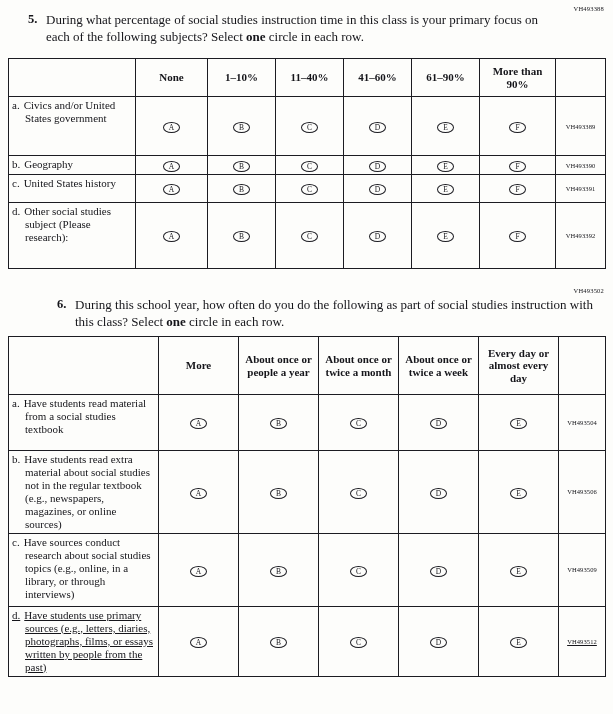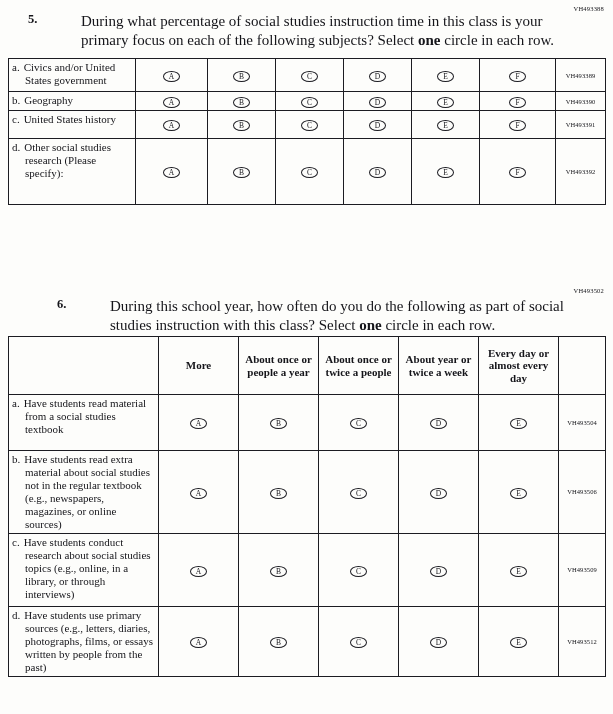--- a/index.html
+++ b/index.html
@@ -23,23 +23,22 @@
     display:flex;
     align-items:flex-start;
   }
   .qnum {
     font-weight:bold;
     font-size:12.5px;
     width:18px;
     flex:0 0 18px;
   }
   .qbody {
-    font-size:15px;
+    font-size:13px;
     line-height:1.28;
-    margin-left:35px;
   }
   table {
     position:absolute;
     border-collapse:collapse;
     table-layout:fixed;
     background:#fdfdfb;
   }
   td {
     border:1px solid #1c1c22;
     overflow:hidden;
@@ -102,21 +101,31 @@
     <col style="width:127px">
       <col style="width:72px">
       <col style="width:68px">
       <col style="width:68px">
     <col style="width:68px">
       <col style="width:68px">
       <col style="width:76px">
       <col style="width:50px">
   </colgroup>
   <tbody>
-  <tr style="height:33px;">
+      <tr style="height:38px;">
+    <td class="corner"></td>
+    <td class="hdr">None</td>
+    <td class="hdr">1–10%</td>
+    <td class="hdr">11–40%</td>
+    <td class="hdr">41–60%</td>
+    <td class="hdr">61–90%</td>
+    <td class="hdr">More than 90%</td>
+    <td class="corner"></td>
+  </tr>
+  <tr style="height:59px;">
     <td class="lbl"><span class="rlet">a.</span><span>Civics and/or United States government</span></td>
     <td class="opt"><span class="bubble">A</span></td>
     <td class="opt"><span class="bubble">B</span></td>
     <td class="opt"><span class="bubble">C</span></td>
     <td class="opt"><span class="bubble">D</span></td>
     <td class="opt"><span class="bubble">E</span></td>
     <td class="opt"><span class="bubble">F</span></td>
     <td class="code">VH493389</td>
   </tr>
   <tr style="height:16px;">
@@ -133,21 +142,21 @@
     <td class="lbl"><span class="rlet">c.</span><span>United States history</span></td>
     <td class="opt"><span class="bubble">A</span></td>
     <td class="opt"><span class="bubble">B</span></td>
     <td class="opt"><span class="bubble">C</span></td>
     <td class="opt"><span class="bubble">D</span></td>
     <td class="opt"><span class="bubble">E</span></td>
     <td class="opt"><span class="bubble">F</span></td>
     <td class="code">VH493391</td>
   </tr>
   <tr style="height:66px;">
-    <td class="lbl"><span class="rlet">d.</span><span>Other social studies research (Please specify):</span></td>
+    <td class="lbl"><span class="rlet">d.</span><span>Other social studies subject (Please research):</span></td>
     <td class="opt"><span class="bubble">A</span></td>
     <td class="opt"><span class="bubble">B</span></td>
     <td class="opt"><span class="bubble">C</span></td>
     <td class="opt"><span class="bubble">D</span></td>
     <td class="opt"><span class="bubble">E</span></td>
     <td class="opt"><span class="bubble">F</span></td>
     <td class="code">VH493392</td>
   </tr>
 </tbody>
   </table>
@@ -169,22 +178,22 @@
       <col style="width:80px">
     <col style="width:80px">
       <col style="width:80px">
       <col style="width:47px">
   </colgroup>
   <tbody>
       <tr style="height:58px;">
     <td class="corner"></td>
     <td class="hdr">More</td>
     <td class="hdr">About once or people a year</td>
-    <td class="hdr">About once or twice a people</td>
-    <td class="hdr">About year or twice a week</td>
+    <td class="hdr">About once or twice a month</td>
+    <td class="hdr">About once or twice a week</td>
     <td class="hdr">Every day or almost every day</td>
     <td class="corner"></td>
   </tr>
   <tr style="height:56px;margin-top:12px;">
     <td class="lbl"><span class="rlet">a.</span><span>Have students read material from a social studies textbook</span></td>
     <td class="opt"><span class="bubble">A</span></td>
     <td class="opt"><span class="bubble">B</span></td>
     <td class="opt"><span class="bubble">C</span></td>
     <td class="opt"><span class="bubble">D</span></td>
     <td class="opt"><span class="bubble">E</span></td>
@@ -193,29 +202,29 @@
   <tr style="height:80px;">
     <td class="lbl"><span class="rlet">b.</span><span>Have students read extra material about social studies not in the regular textbook (e.g., newspapers, magazines, or online sources)</span></td>
     <td class="opt"><span class="bubble">A</span></td>
     <td class="opt"><span class="bubble">B</span></td>
     <td class="opt"><span class="bubble">C</span></td>
     <td class="opt"><span class="bubble">D</span></td>
     <td class="opt"><span class="bubble">E</span></td>
     <td class="code">VH493506</td>
   </tr>
   <tr style="height:73px;">
-    <td class="lbl"><span class="rlet">c.</span><span>Have students conduct research about social studies topics (e.g., online, in a library, or through interviews)</span></td>
+    <td class="lbl"><span class="rlet">c.</span><span>Have sources conduct research about social studies topics (e.g., online, in a library, or through interviews)</span></td>
     <td class="opt"><span class="bubble">A</span></td>
     <td class="opt"><span class="bubble">B</span></td>
     <td class="opt"><span class="bubble">C</span></td>
     <td class="opt"><span class="bubble">D</span></td>
     <td class="opt"><span class="bubble">E</span></td>
     <td class="code">VH493509</td>
   </tr>
-  <tr style="height:68px;">
+  <tr style="height:68px;text-decoration:underline;">
     <td class="lbl"><span class="rlet">d.</span><span>Have students use primary sources (e.g., letters, diaries, photographs, films, or essays written by people from the past)</span></td>
     <td class="opt"><span class="bubble">A</span></td>
     <td class="opt"><span class="bubble">B</span></td>
     <td class="opt"><span class="bubble">C</span></td>
     <td class="opt"><span class="bubble">D</span></td>
     <td class="opt"><span class="bubble">E</span></td>
     <td class="code">VH493512</td>
   </tr>
 </tbody>
   </table>

